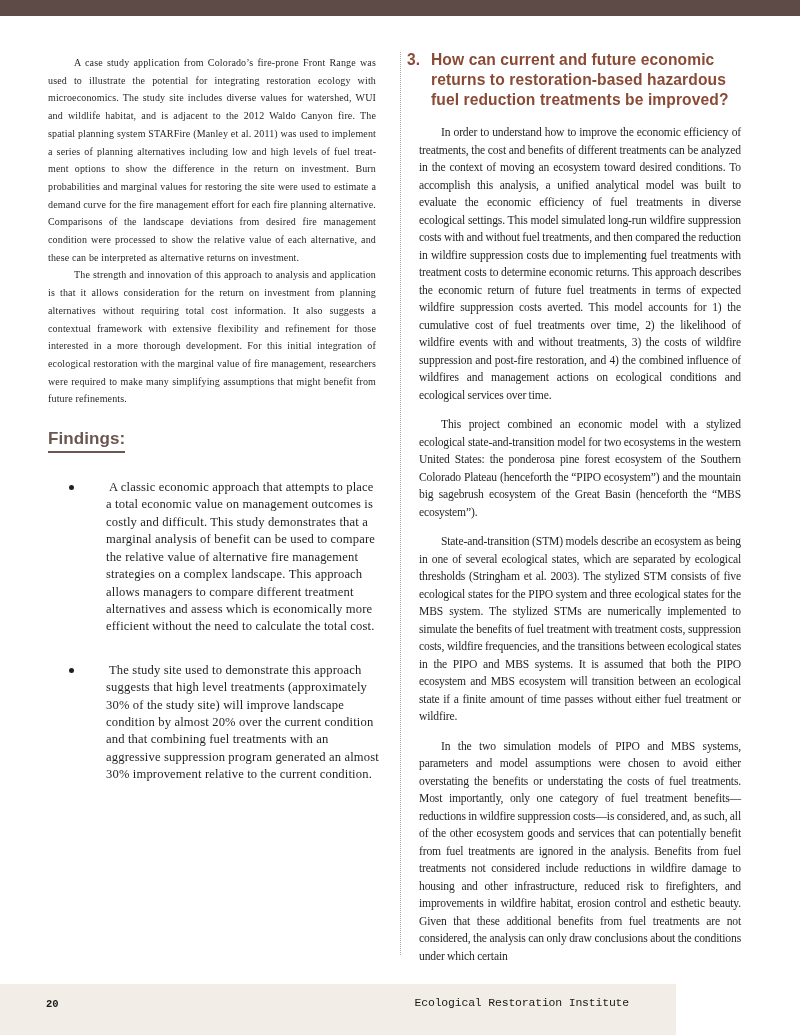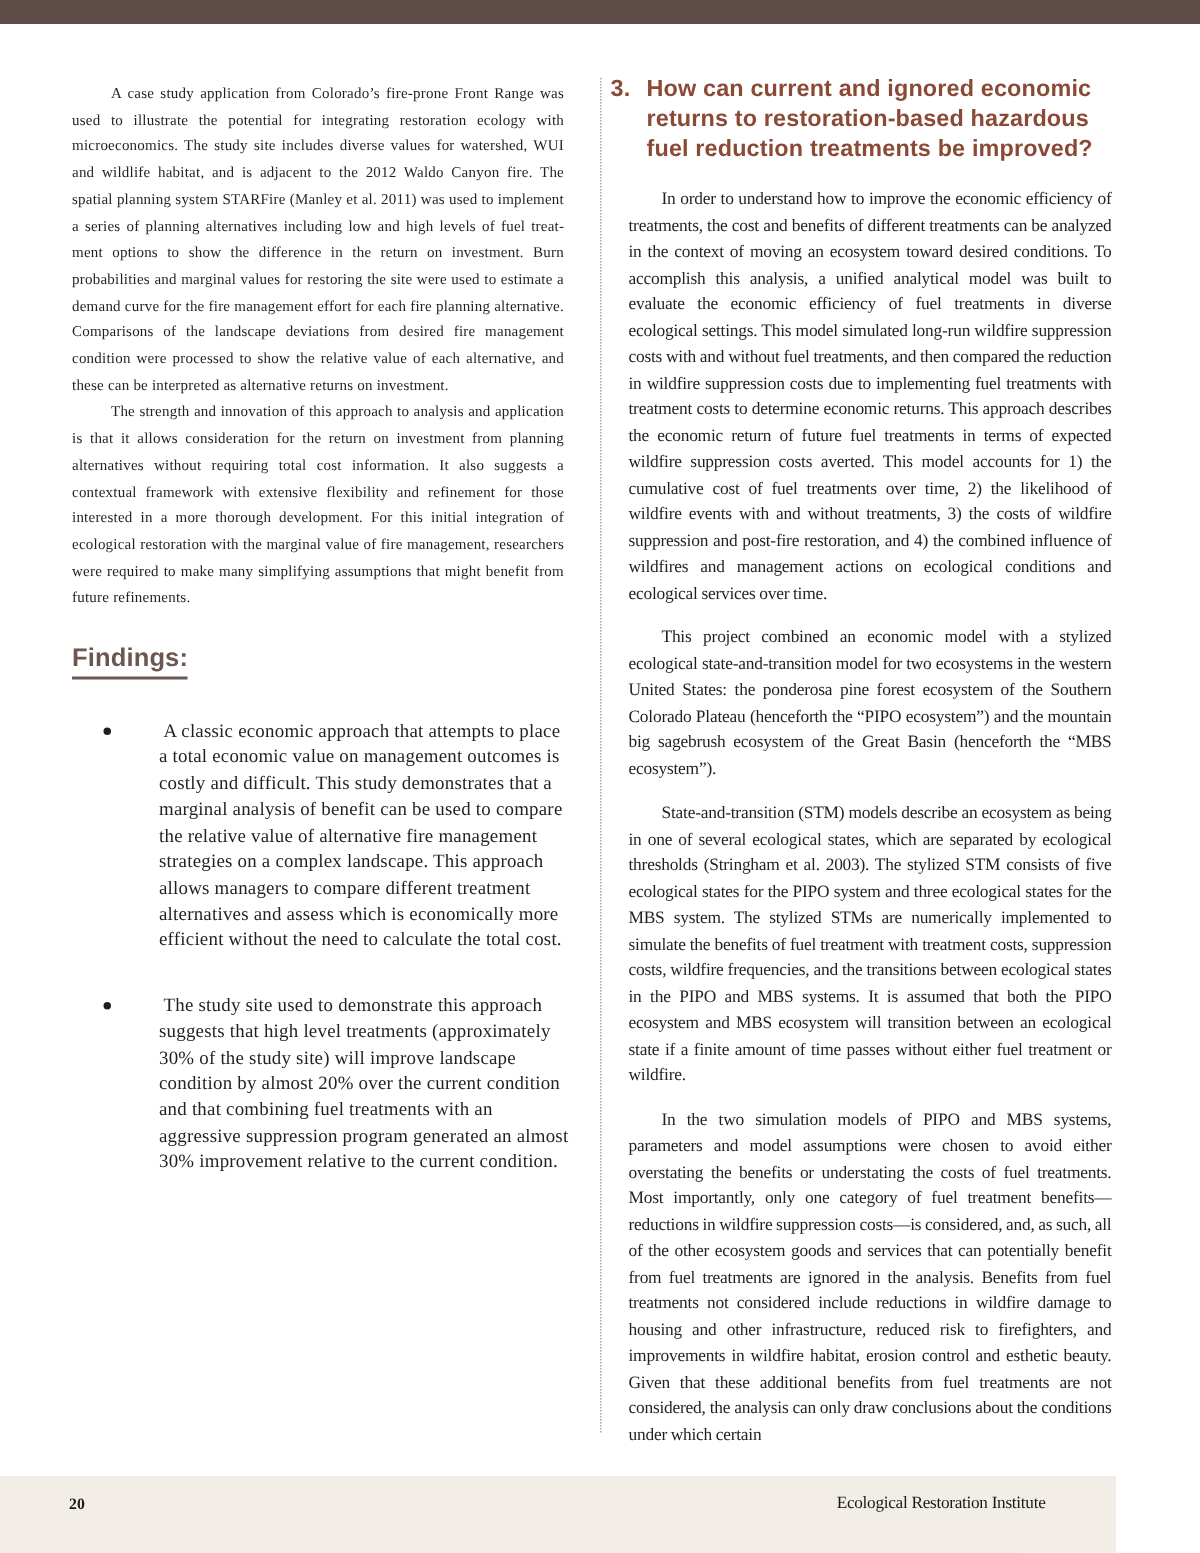--- a/index.html
+++ b/index.html
@@ -95,23 +95,23 @@
       line-height: 17.5px;
       text-align: justify;
       letter-spacing: -0.15px;
       word-spacing: -0.3px;
     }
     .rp.indent { text-indent: 22px; }
     .rp.first { margin-top: 14px; }
     .footer {
       position: absolute;
       left: 0; top: 984px;
-      width: 744px; height: 51px;
+      width: 676px; height: 51px;
       background: #f2eee7;
-      font-family: Liberation Serif, serif;
+      font-family: Liberation Mono, monospace;
     }
     .page-num {
       position: absolute;
       left: 46px; top: 14px;
       font-size: 10.5px;
       font-weight: bold;
       color: #1a1a1a;
     }
     .inst-name {
       position: absolute;
@@ -142,21 +142,21 @@
       <span class="btxt">The study site used to demonstrate this approach suggests that high level treatments (approximately 30% of the study site) will improve landscape condition by almost 20% over the current condition and that combining fuel treatments with an aggressive suppression program generated an almost 30% improvement relative to the current condition.</span>
     </li>
   </ul>
 </div>
 
 <div class="divider"></div>
 
 <div class="col-right">
   <h1 class="section-title">
     <span class="num">3.</span>
-    <span class="ttl">How can current and ignored economic returns to restoration-based hazardous fuel reduction treatments be improved?</span>
+    <span class="ttl">How can current and future economic returns to restoration-based hazardous fuel reduction treatments be improved?</span>
   </h1>
   <p class="rp indent first">In order to understand how to improve the economic efficiency of treatments, the cost and benefits of different treat­ments can be analyzed in the context of moving an ecosystem toward desired conditions. To accomplish this analysis, a unified analytical model was built to evaluate the economic efficiency of fuel treatments in diverse ecological settings. This model simu­lated long-run wildfire suppression costs with and without fuel treatments, and then compared the reduction in wildfire suppres­sion costs due to implementing fuel treatments with treatment costs to determine economic returns. This approach describes the economic return of future fuel treatments in terms of expected wildfire suppression costs averted. This model accounts for 1) the cumulative cost of fuel treatments over time, 2) the likelihood of wildfire events with and without treatments, 3) the costs of wild­fire suppression and post-fire restoration, and 4) the combined influence of wildfires and management actions on ecological conditions and ecological services over time.</p>
   <p class="rp indent">This project combined an economic model with a stylized ecological state-and-transition model for two ecosystems in the western United States: the ponderosa pine forest ecosystem of the Southern Colorado Plateau (henceforth the “PIPO ecosystem”) and the mountain big sagebrush ecosystem of the Great Basin (henceforth the “MBS ecosystem”).</p>
   <p class="rp indent">State-and-transition (STM) models describe an ecosystem as being in one of several ecological states, which are separated by ecological thresholds (Stringham et al. 2003). The stylized STM consists of five ecological states for the PIPO system and three ecological states for the MBS system. The stylized STMs are nu­merically implemented to simulate the benefits of fuel treatment with treatment costs, suppression costs, wildfire frequencies, and the transitions between ecological states in the PIPO and MBS systems. It is assumed that both the PIPO ecosystem and MBS ecosystem will transition between an ecological state if a finite amount of time passes without either fuel treatment or wildfire.</p>
   <p class="rp indent">In the two simulation models of PIPO and MBS systems, parameters and model assumptions were chosen to avoid either overstating the benefits or understating the costs of fuel treat­ments. Most importantly, only one category of fuel treatment benefits—reductions in wildfire suppression costs—is considered, and, as such, all of the other ecosystem goods and services that can potentially benefit from fuel treatments are ignored in the analysis. Benefits from fuel treatments not considered include re­ductions in wildfire damage to housing and other infrastructure, reduced risk to firefighters, and improvements in wildfire habitat, erosion control and esthetic beauty. Given that these additional benefits from fuel treatments are not considered, the analysis can only draw conclusions about the conditions under which certain</p>
 </div>
 
 <div class="footer">
   <span class="page-num">20</span>
   <span class="inst-name">Ecological Restoration Institute</span>

